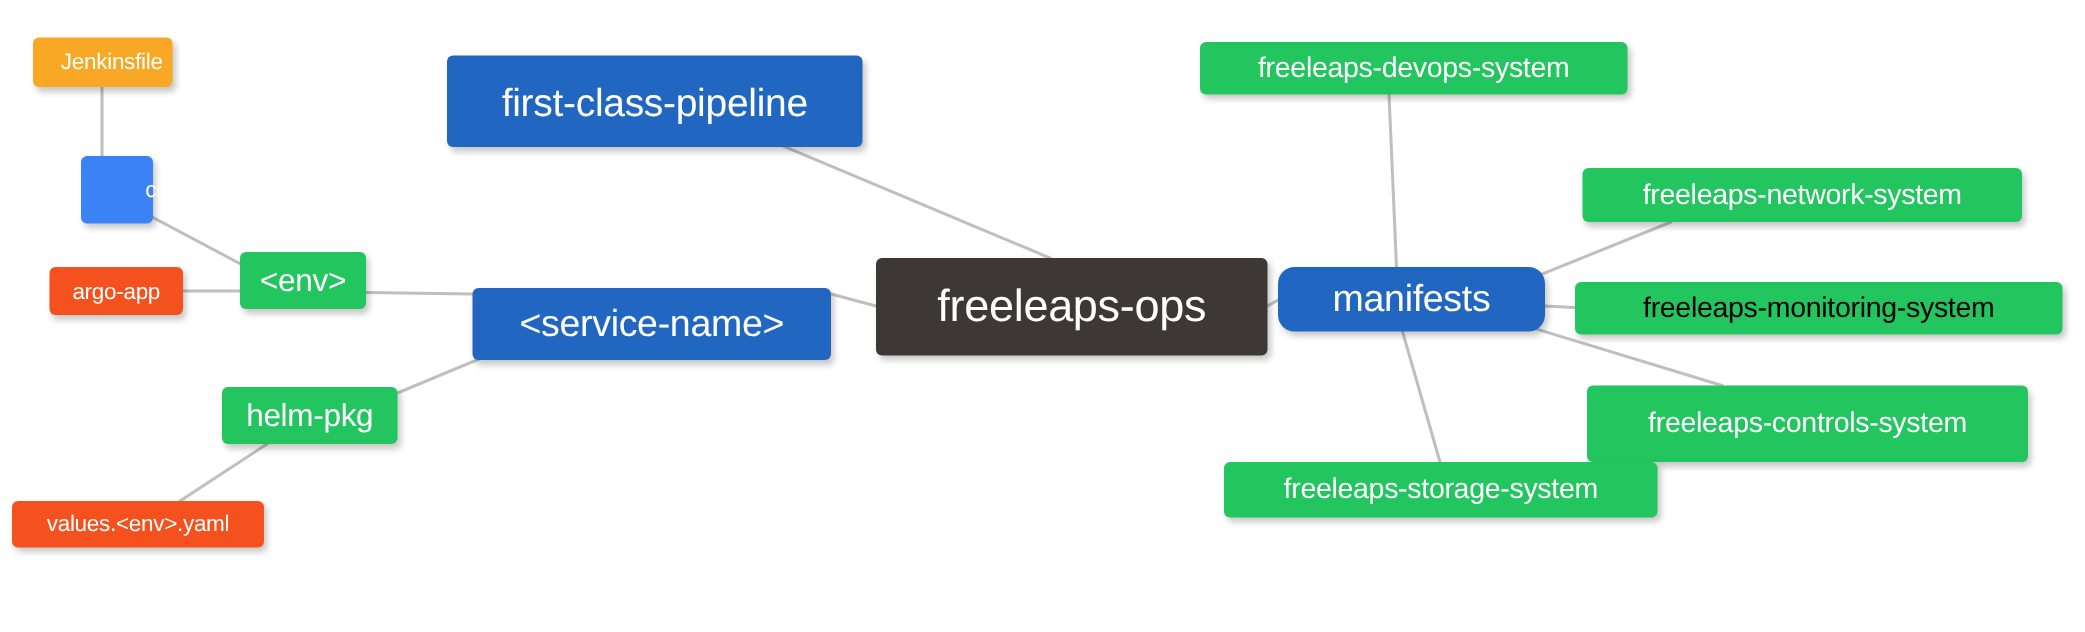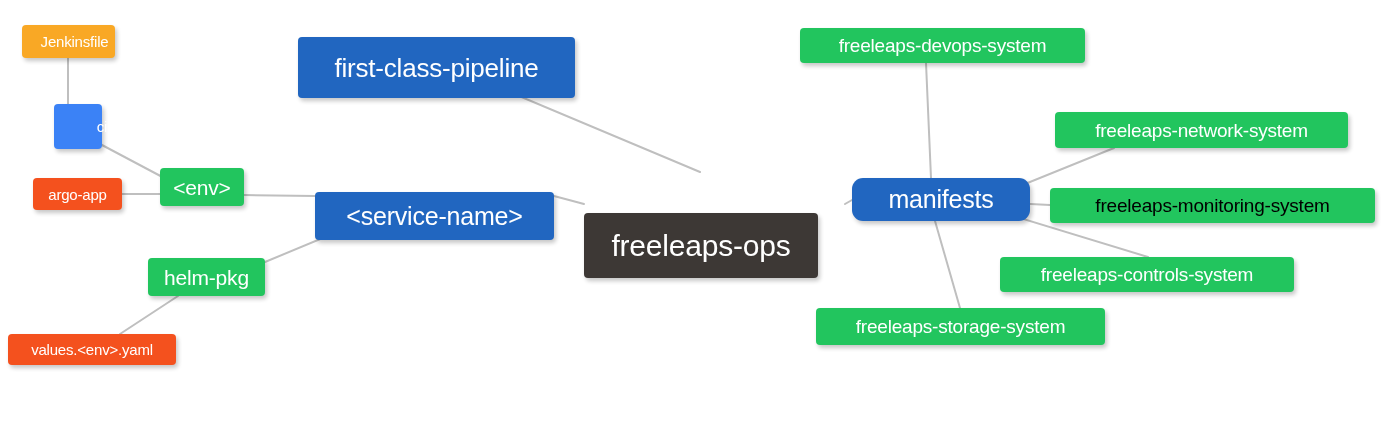--- a/index.html
+++ b/index.html
@@ -55,21 +55,21 @@
       <line x1="160" y1="194" x2="122" y2="194" stroke="#bfbfbf" stroke-width="2" stroke-linecap="round"></line>
       <line x1="68" y1="104" x2="68" y2="58" stroke="#bfbfbf" stroke-width="2" stroke-linecap="round"></line>
       <line x1="178" y1="296" x2="120" y2="334" stroke="#bfbfbf" stroke-width="2" stroke-linecap="round"></line>
       <line x1="931" y1="178" x2="926" y2="63" stroke="#bfbfbf" stroke-width="2" stroke-linecap="round"></line>
       <line x1="1010" y1="190" x2="1114" y2="148" stroke="#bfbfbf" stroke-width="2" stroke-linecap="round"></line>
       <line x1="1010" y1="203" x2="1050" y2="205" stroke="#bfbfbf" stroke-width="2" stroke-linecap="round"></line>
       <line x1="1010" y1="215" x2="1148" y2="257" stroke="#bfbfbf" stroke-width="2" stroke-linecap="round"></line>
       <line x1="935" y1="221" x2="960" y2="308" stroke="#bfbfbf" stroke-width="2" stroke-linecap="round"></line>
     </svg>
   <div id="node-layer">
-      <div class="node" style="left: 584px; top: 172px; width: 234px; height: 65px; background: rgb(61, 56, 53); color: rgb(255, 255, 255); font-size: 30px; margin-top: 41px;">
+      <div class="node" style="left: 584px; top: 172px; width: 261px; height: 65px; background: rgb(61, 56, 53); color: rgb(255, 255, 255); font-size: 30px;">
         <span class="node-label">freeleaps-ops</span>
       </div>
       <div class="node" style="left: 315px; top: 172px; width: 239px; height: 48px; background: rgb(33, 102, 192); color: rgb(255, 255, 255); font-size: 25px; margin-top: 20px;">
         <span class="node-label">&lt;service-name&gt;</span>
       </div>
       <div class="node" style="left: 298px; top: 37px; width: 277px; height: 61px; background: rgb(33, 102, 192); color: rgb(255, 255, 255); font-size: 26px;">
         <span class="node-label">first-class-pipeline</span>
       </div>
       <div class="node" style="left: 852px; top: 178px; width: 178px; height: 43px; background: rgb(33, 102, 192); color: rgb(255, 255, 255); font-size: 25px; border-radius: 11px;">
         <span class="node-label">manifests</span>
@@ -82,21 +82,21 @@
       </div>
       <div class="node" style="left: 800px; top: 28px; width: 285px; height: 35px; background: rgb(34, 197, 94); color: rgb(255, 255, 255); font-size: 19px;">
         <span class="node-label">freeleaps-devops-system</span>
       </div>
       <div class="node" style="left: 1055px; top: 112px; width: 293px; height: 36px; background: rgb(34, 197, 94); color: rgb(255, 255, 255); font-size: 19px; text-align: center;">
         <span class="node-label">freeleaps-network-system</span>
       </div>
       <div class="node" style="left: 1050px; top: 188px; width: 325px; height: 35px; background: rgb(34, 197, 94); color: #000000; font-size: 19px;">
         <span class="node-label">freeleaps-monitoring-system</span>
       </div>
-      <div class="node" style="left: 1000px; top: 257px; width: 294px; height: 35px; background: rgb(34, 197, 94); color: rgb(255, 255, 255); font-size: 19px;">
+      <div class="node" style="left: 1058px; top: 257px; width: 294px; height: 51px; background: rgb(34, 197, 94); color: rgb(255, 255, 255); font-size: 19px;">
         <span class="node-label">freeleaps-controls-system</span>
       </div>
       <div class="node" style="left: 816px; top: 308px; width: 289px; height: 37px; background: rgb(34, 197, 94); color: rgb(255, 255, 255); font-size: 19px; text-align: right;">
         <span class="node-label">freeleaps-storage-system</span>
       </div>
       <div class="node" style="left: 22px; top: 25px; width: 93px; height: 33px; background: rgb(249, 168, 37); color: rgb(255, 255, 255); font-size: 15px; padding-left: 12px;">
         <span class="node-label">Jenkinsfile</span>
       </div>
       <div class="node" style="left: 54px; top: 104px; width: 31px; height: 45px; background: #3b82f6; color: rgb(255, 255, 255); font-size: 15px; padding-left: 48px;">
         <span class="node-label">ci</span>

